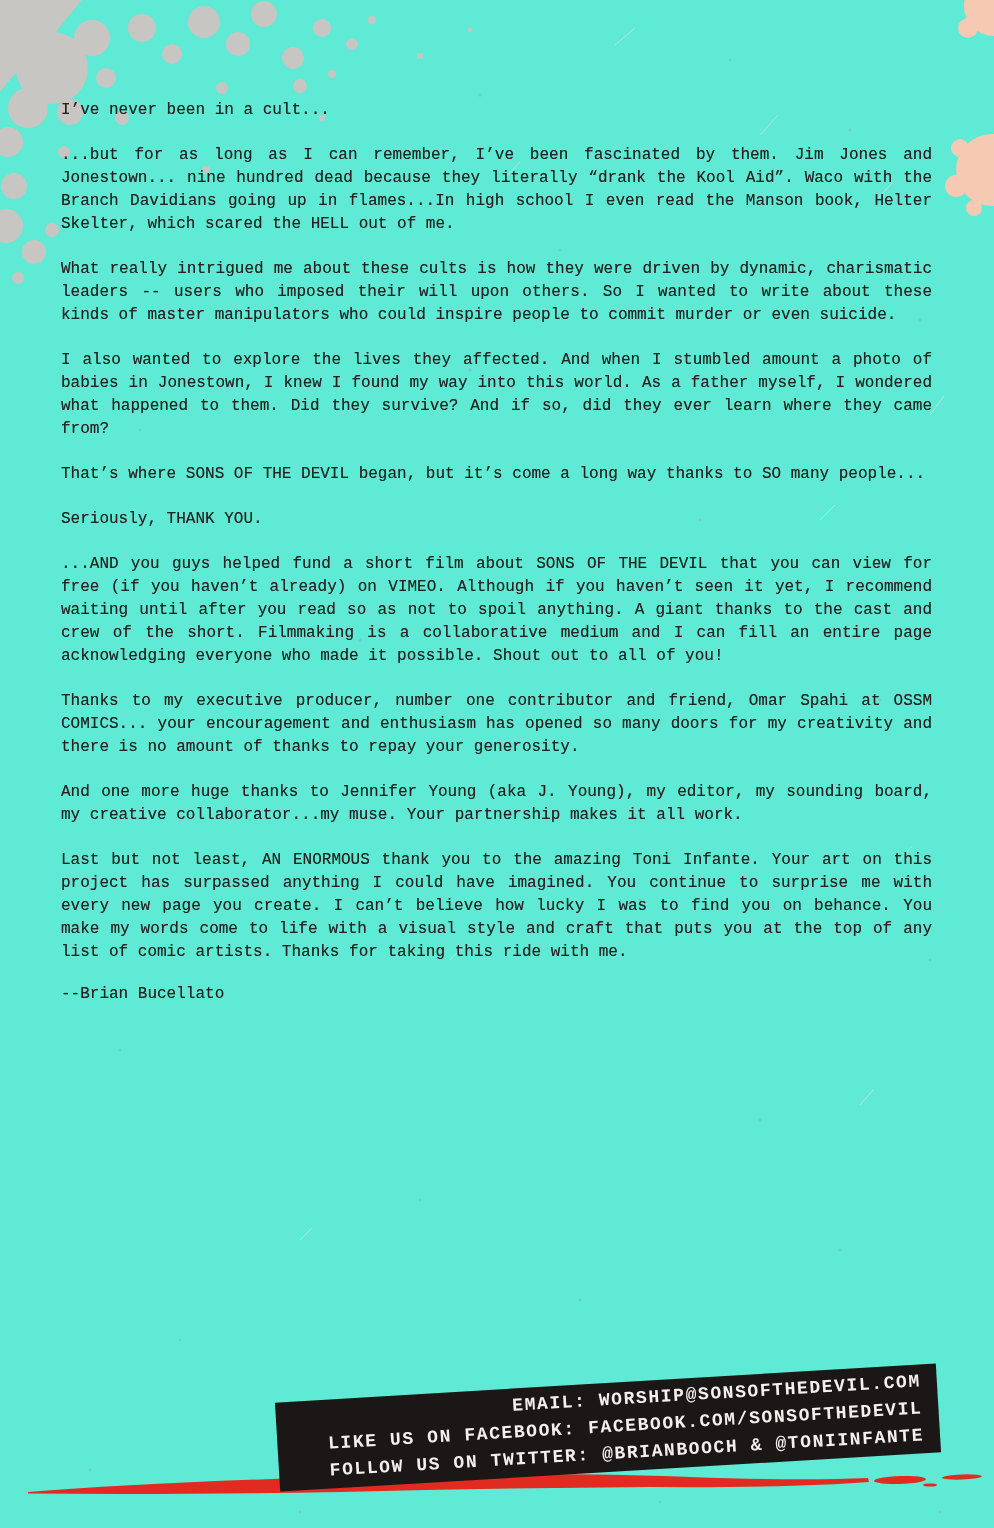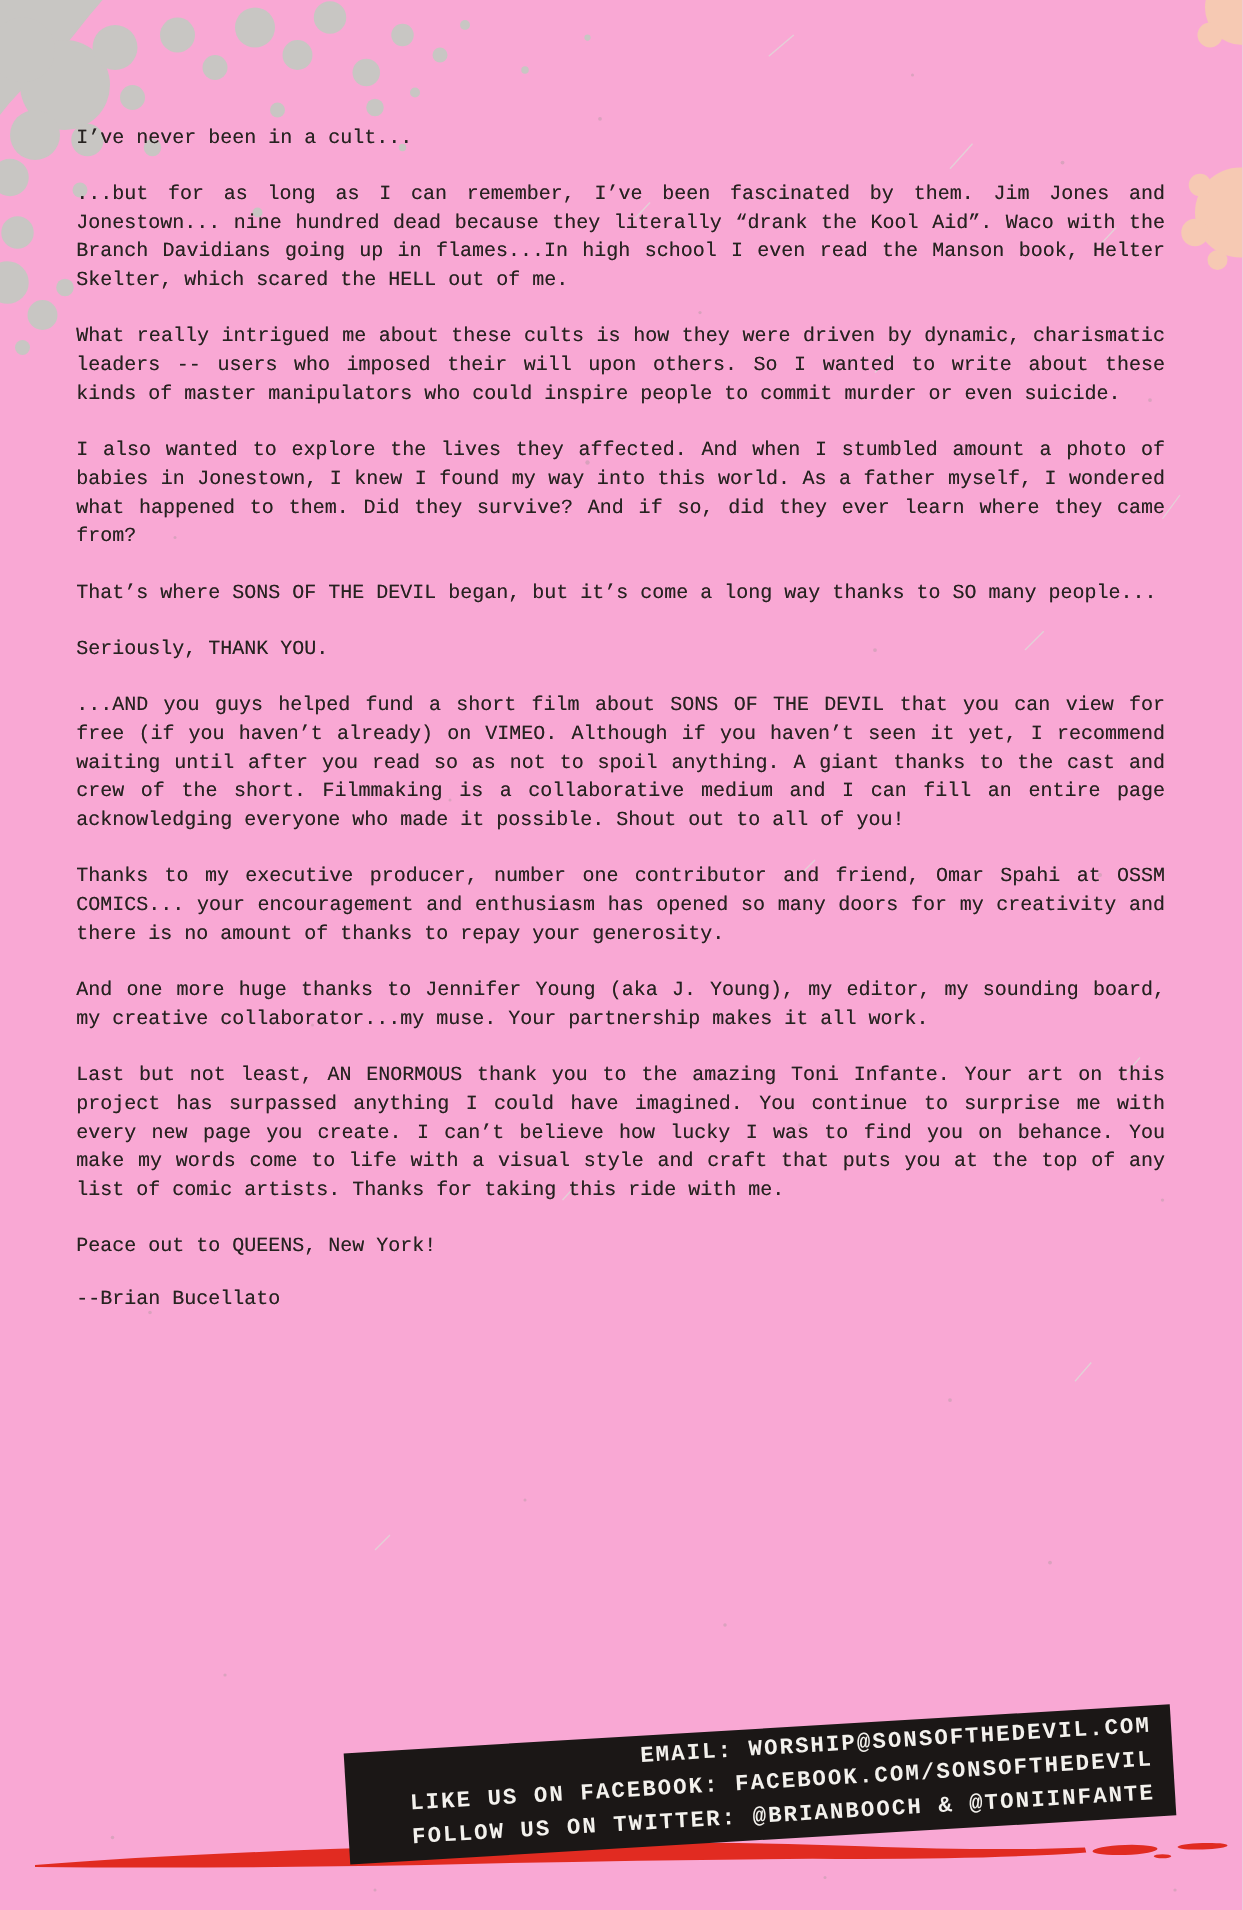--- a/index.html
+++ b/index.html
@@ -1,17 +1,17 @@
 <!DOCTYPE html>
 <html><head>
 <meta charset="utf-8">
 <style>
   html,body{margin:0;padding:0;background:#e9e8e5;}
   .page{
-    position:relative;width:994px;height:1528px;background:#f9a8d4;
+    position:relative;width:994px;height:1528px;background:#5eead4;
     overflow:hidden;font-family:"Liberation Mono",monospace;
   }
   .decor{position:absolute;left:0;top:0;z-index:0;}
   .letter{
     position:absolute;left:61px;top:99px;width:871px;z-index:1;
     color:#262220;font-size:16px;line-height:23px;text-align:justify;
     text-shadow:0 0 .5px rgba(38,34,32,.55);
   }
   .letter p{margin:0 0 22px 0;}
   .letter p:last-of-type{margin-bottom:0;}
@@ -129,21 +129,20 @@
   <p>I’ve never been in a cult...</p>
       <p>...but for as long as I can remember, I’ve been fascinated by them. Jim Jones and Jonestown... nine hundred dead because they literally “drank the Kool Aid”. Waco with the Branch Davidians going up in flames...In high school I even read the Manson book, Helter Skelter, which scared the HELL out of me.</p>
       <p>What really intrigued me about these cults is how they were driven by dynamic, charismatic leaders -- users who imposed their will upon others. So I wanted to write about these kinds of master manipulators who could inspire people to commit murder or even suicide.</p>
       <p>I also wanted to explore the lives they affected. And when I stumbled amount a photo of babies in Jonestown, I knew I found my way into this world. As a father myself, I wondered what happened to them. Did they survive? And if so, did they ever learn where they came from?</p>
       <p>That’s where SONS OF THE DEVIL began, but it’s come a long way thanks to SO many people...</p>
       <p>Seriously, THANK YOU.</p>
       <p>...AND you guys helped fund a short film about SONS OF THE DEVIL that you can view for free (if you haven’t already) on VIMEO. Although if you haven’t seen it yet, I recommend waiting until after you read so as not to spoil anything.  A giant thanks to the cast and crew of the short. Filmmaking is a collaborative medium and I can fill an entire page acknowledging everyone who made it possible. Shout out to all of you!</p>
       <p>Thanks to my executive producer, number one contributor and friend, Omar Spahi at OSSM COMICS... your encouragement and enthusiasm has opened so many doors for my creativity and there is no amount of thanks to repay your generosity.</p>
       <p>And one more huge thanks to Jennifer Young (aka J. Young), my editor, my sounding board, my creative collaborator...my muse. Your partnership makes it all work.</p>
       <p>Last but not least, AN ENORMOUS thank you to the amazing Toni Infante. Your art on this project has surpassed anything I could have imagined. You continue to surprise me with every new page you create. I can’t believe how lucky I was to find you on behance. You make my words come to life with a visual style and craft that puts you at the top of any list of comic artists. Thanks for taking this ride with me.</p>
-      <p>Peace out to QUEENS, New York!</p>
       <div class="signature">--Brian Bucellato</div>
     </div>
   <div class="letter" style="top:auto;bottom:0;height:0;" aria-hidden="true"></div>
 
   <div class="banner">
   <div class="line">EMAIL: WORSHIP@SONSOFTHEDEVIL.COM</div>
       <div class="line">LIKE US ON FACEBOOK: FACEBOOK.COM/SONSOFTHEDEVIL</div>
       <div class="line">FOLLOW US ON TWITTER: @BRIANBOOCH &amp; @TONIINFANTE</div>
     </div>
 

